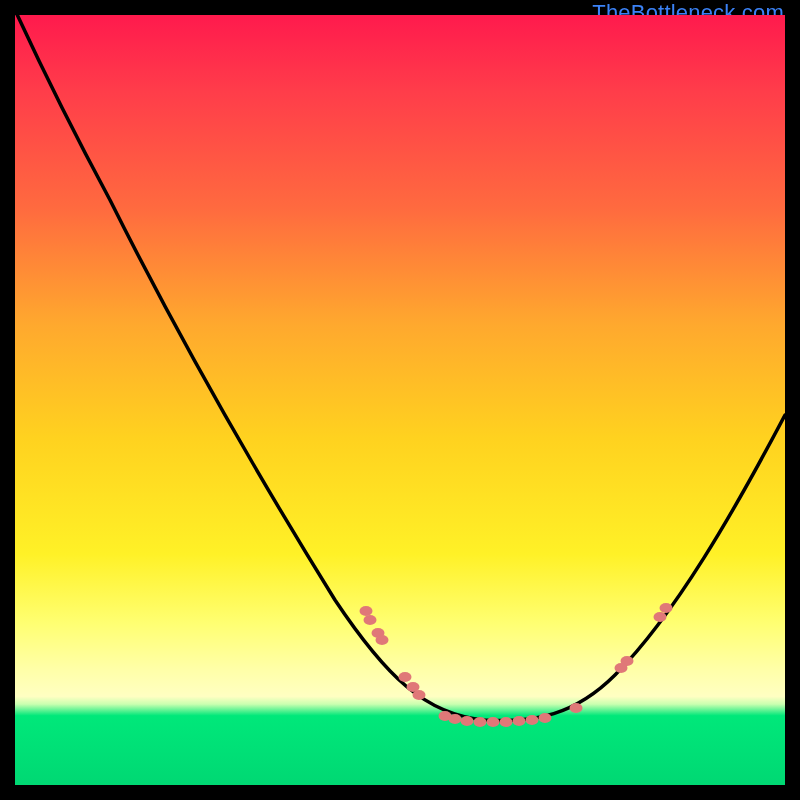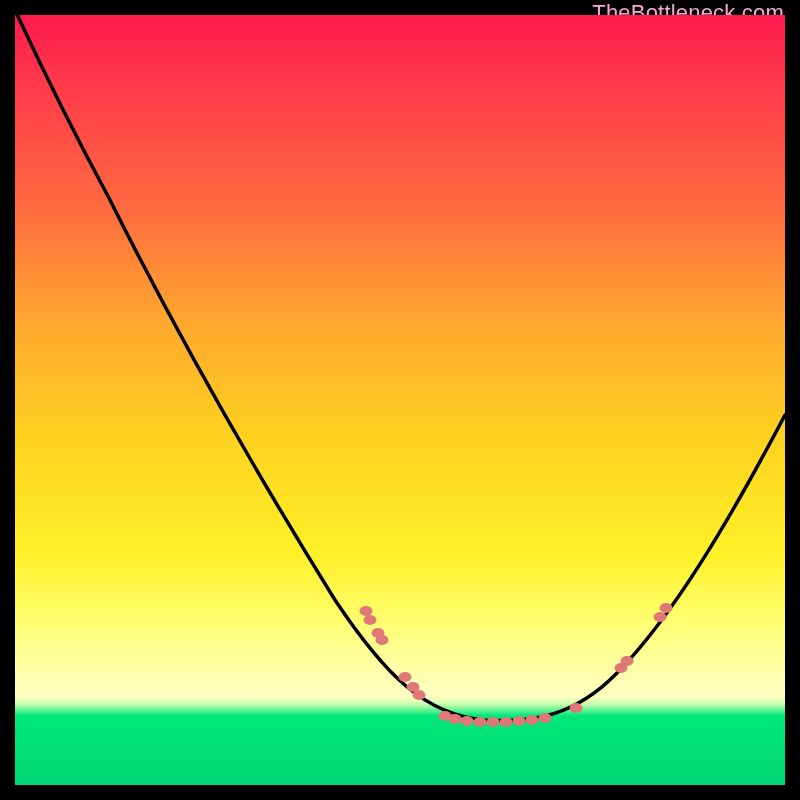--- a/index.html
+++ b/index.html
@@ -40,21 +40,21 @@
     );
   }
   .curve {
     position: absolute;
     inset: 0;
   }
   .watermark {
     position: absolute;
     top: 0;
     right: 16px;
-    color: #f9a8d4;
+    color: #3b82f6;
     font-size: 22px;
     font-weight: 500;
     letter-spacing: 0.2px;
   }
 </style>
 </head>
 <body>
 
 <div class="watermark">TheBottleneck.com</div>
 

